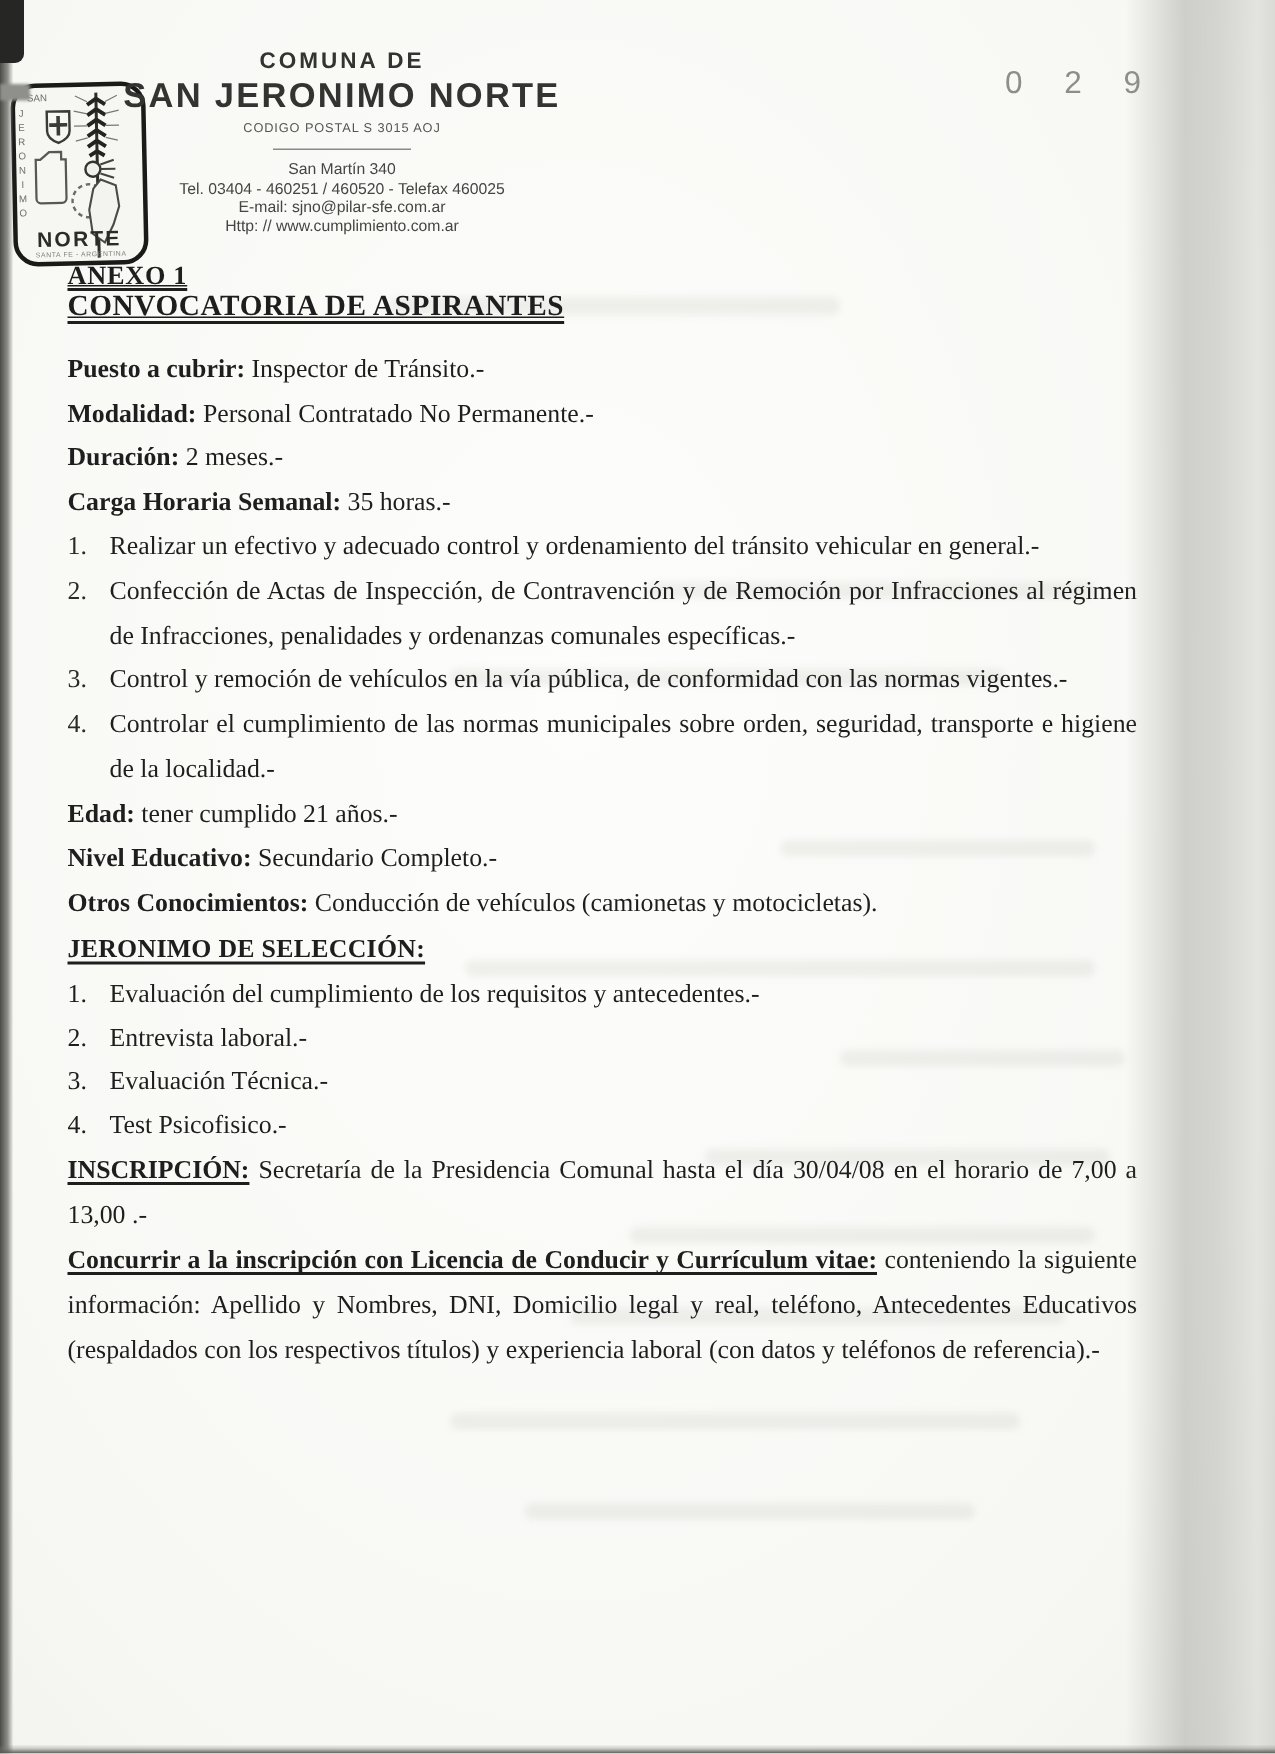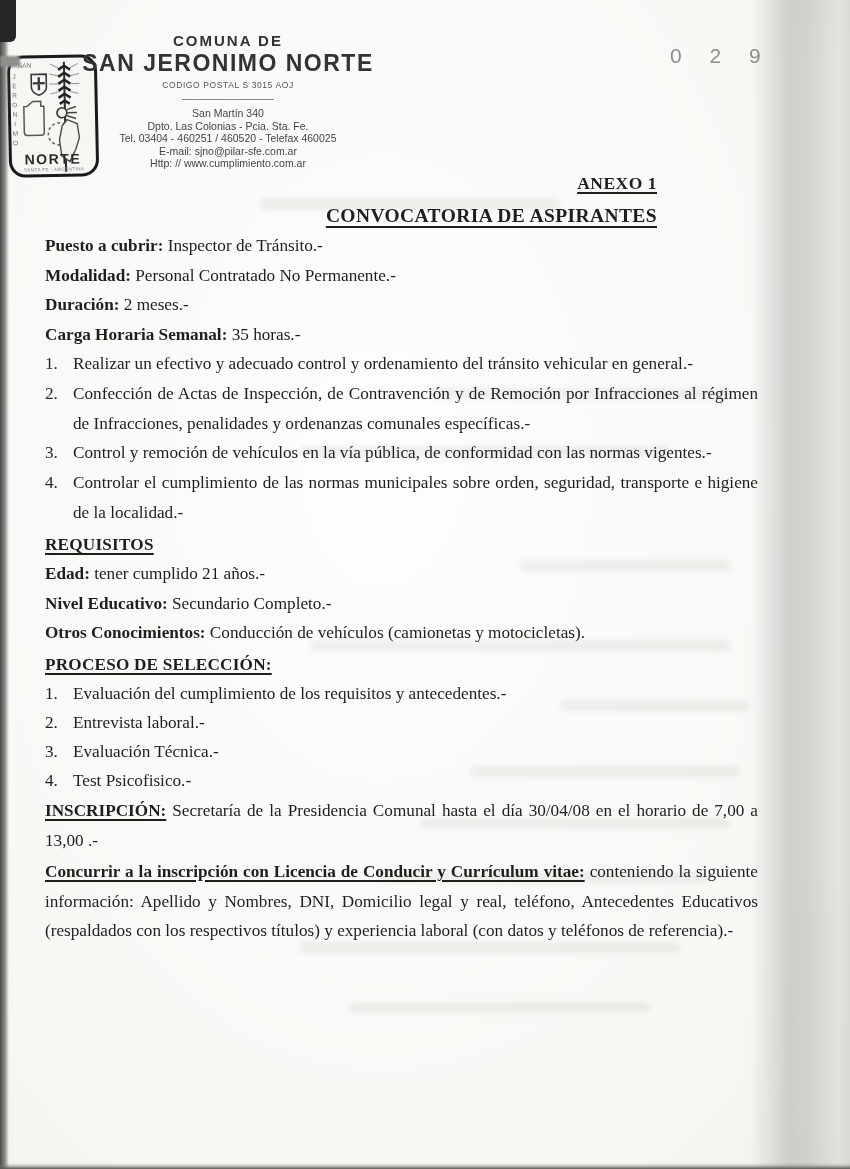--- a/index.html
+++ b/index.html
@@ -28,24 +28,24 @@
   
   .logo{position:absolute;left:7px;top:54px;width:92px;height:124px;transform:rotate(-1.2deg);}
   .hmeta{position:absolute;left:56px;top:32px;width:344px;text-align:center;
     font-family:"Liberation Sans", sans-serif;color:#3c3c3a;}
   .org1{font-size:15px;font-weight:bold;letter-spacing:2px;color:#333331;}
   .org2{font-size:23px;font-weight:bold;letter-spacing:1.5px;margin-top:1px;color:#333331;}
   .postal{font-size:8.5px;letter-spacing:0.6px;margin-top:3px;color:#555553;}
   .hline{width:92px;height:1px;background:#8a8a88;margin:9px auto 7px auto;}
   .hsmall{font-size:10.5px;line-height:12.6px;color:#454543;}
   
-  .titles{position:absolute;left:45px;top:173px;width:612px;text-align:right;}
+  .titles{position:absolute;left:45px;top:173px;width:612px;text-align:left;text-decoration:underline;}
   .annex{font-size:17.5px;font-weight:bold;letter-spacing:0.5px;
     text-decoration:underline;text-underline-offset:3px;text-decoration-thickness:1.6px;}
-  .doctitle{font-size:19.5px;font-weight:bold;letter-spacing:0.4px;margin-top:11px;
+  .doctitle{font-size:19.5px;font-weight:bold;letter-spacing:0.4px;
     text-decoration:underline;text-underline-offset:4px;text-decoration-thickness:1.8px;}
   
   main{position:absolute;left:45px;top:231px;width:713px;font-size:17.2px;}
   .dline{line-height:29.5px;}
   .b{font-weight:bold;text-align:right;}
   .shead{font-weight:bold;line-height:29.5px;margin-top:2px;
     text-decoration:underline;text-underline-offset:3px;text-decoration-thickness:1.6px;letter-spacing:0.2px;}
   .nitem{display:flex;line-height:29.8px;}
   .nitem .num{width:28px;flex:none;color:#2a2a28;}
   .nitem .itext{flex:1;text-align:justify;}
@@ -103,21 +103,20 @@
       <text x="46" y="117" text-anchor="middle" font-family="Liberation Sans, sans-serif" font-size="4.6" letter-spacing="0.4" fill="#81817e">SANTA FE - ARGENTINA</text>
     </svg>
   </div>
 
   <div class="hmeta">
     <div class="org1">COMUNA DE</div>
     <div class="org2">SAN JERONIMO NORTE</div>
     <div class="postal">CODIGO POSTAL S 3015 AOJ</div>
     <div class="hline"></div>
     <div class="hsmall">San Martín 340</div>
-    <div class="hsmall">Dpto. Las Colonias - Pcia. Sta. Fe.</div>
     <div class="hsmall">Tel. 03404 - 460251 / 460520 - Telefax 460025</div>
     <div class="hsmall">E-mail: sjno@pilar-sfe.com.ar</div>
     <div class="hsmall">Http: // www.cumplimiento.com.ar</div>
   </div>
 </header>
 
 <div class="titles">
   <div class="annex">ANEXO 1</div>
   <div class="doctitle">CONVOCATORIA DE ASPIRANTES</div>
 </div>
@@ -139,26 +138,25 @@
     </div>
   <div class="nitem">
       <span class="num">3.</span>
       <span class="itext">Control y remoción de vehículos en la vía pública, de conformidad con las normas vigentes.-</span>
     </div>
   <div class="nitem">
       <span class="num">4.</span>
       <span class="itext">Controlar el cumplimiento de las normas municipales sobre orden, seguridad, transporte e higiene de la localidad.-</span>
     </div>
 
-  <div class="shead">REQUISITOS</div>
   <div class="dline"><span class="b">Edad:</span> <span>tener cumplido 21 años.-</span></div>
   <div class="dline"><span class="b">Nivel Educativo:</span> <span>Secundario Completo.-</span></div>
   <div class="dline"><span class="b">Otros Conocimientos:</span> <span>Conducción de vehículos (camionetas y motocicletas).</span></div>
 
-  <div class="shead">PROCESO DE SELECCIÓN:</div>
+  <div class="shead">JERONIMO DE SELECCIÓN:</div>
   <div class="pitem">
       <span class="num">1.</span>
       <span>Evaluación del cumplimiento de los requisitos y antecedentes.-</span>
     </div>
   <div class="pitem">
       <span class="num">2.</span>
       <span>Entrevista laboral.-</span>
     </div>
   <div class="pitem">
       <span class="num">3.</span>

